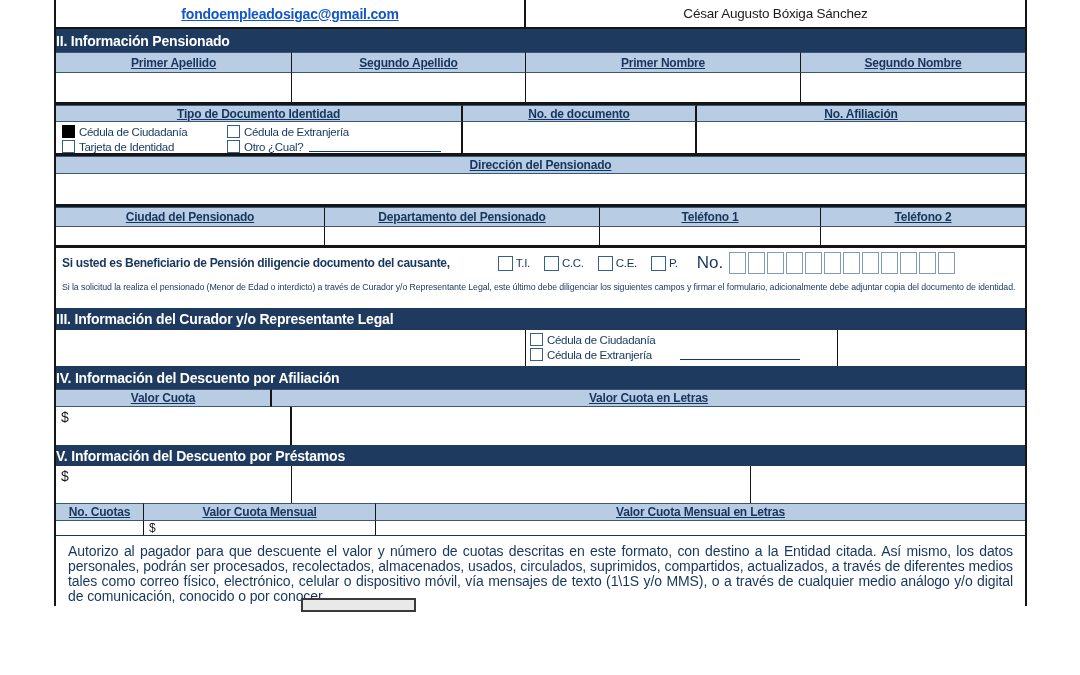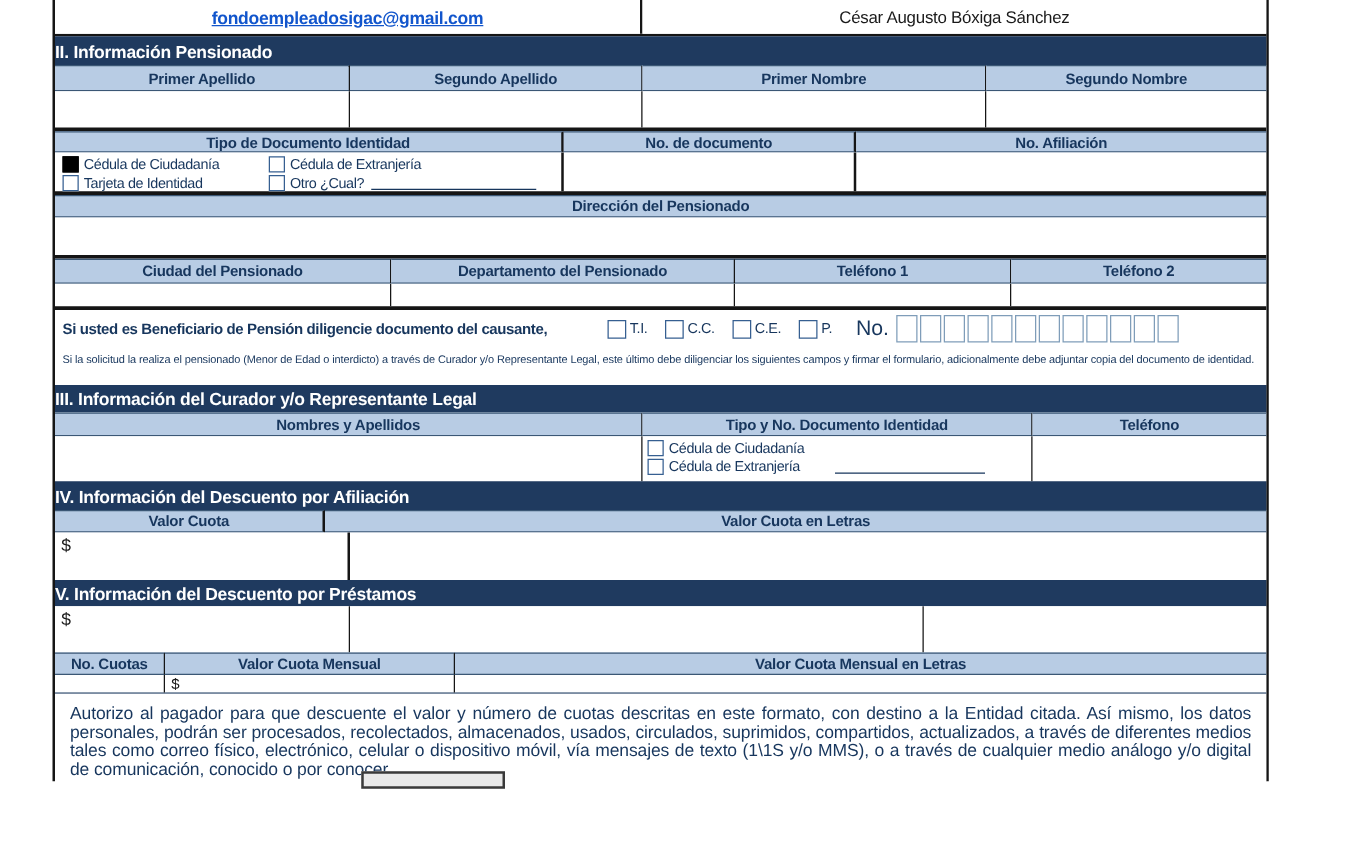--- a/index.html
+++ b/index.html
@@ -1,28 +1,28 @@
 <!DOCTYPE html>
 <html><head>
 <meta charset="utf-8">
 <style>
   html,body{margin:0;padding:0;background:#fff;}
   #canvas{position:relative;width:1080px;height:675px;background:#fff;overflow:hidden;
           font-family:"Liberation Sans",sans-serif;color:#17365D;}
-  #form{position:absolute;left:42px;top:0;width:973px;
+  #form{position:absolute;left:54px;top:0;width:973px;
         border-left:2px solid #151515;border-right:2px solid #151515;box-sizing:border-box;}
   .row{display:flex;box-sizing:border-box;position:relative;}
   .cell{box-sizing:border-box;position:relative;}
   .divr{border-right:1px solid #151515;}
   .divr2{border-right:2px solid #151515;}
   .hdr-bar{background:#1F3A5F;color:#fff;font-weight:bold;font-size:14px;
            display:flex;align-items:center;letter-spacing:-0.2px;}
   .colhdr{background:#B8CCE4;color:#17365D;font-weight:bold;font-size:12px;
           display:flex;align-items:center;justify-content:center;letter-spacing:-0.2px;
-          border-top:1px solid #3b5775;border-bottom:1px solid #3b5775;}
+          border-top:1px solid #3b5775;border-bottom:1px solid #3b5775;text-decoration:underline;}
   .white{background:#fff;}
   .r-top{height:29px;border-bottom:2px solid #151515;}
   .r-h2{height:23px;}
   .r-nameshdr{height:21px;}
   .r-namesbody{height:32px;border-bottom:3px solid #151515;}
   .r-dochdr{height:17px;}
   .r-docbody{height:34px;border-bottom:3px solid #151515;}
   .r-dirhdr{height:18px;}
   .r-dirbody{height:33px;border-bottom:3px solid #151515;}
   .r-ciudadhdr{height:20px;}
@@ -182,25 +182,20 @@
         <span class="dbox"></span>
       </span>
     </div>
 
     <div class="row r-note white">
       <div class="note-text">Si la solicitud la realiza el pensionado (Menor de Edad o interdicto) a través de Curador y/o Representante Legal, este último debe diligenciar los siguientes campos y firmar el formulario, adicionalmente debe adjuntar copia del documento de identidad.</div>
     </div>
 
     <div class="row r-h3 hdr-bar">III. Información del Curador y/o Representante Legal</div>
 
-    <div class="row r-curhdr">
-      <div class="cell colhdr divr" style="width:470px">Nombres y Apellidos</div>
-      <div class="cell colhdr divr" style="width:312px">Tipo y No. Documento Identidad</div>
-      <div class="cell colhdr" style="flex:1">Teléfono</div>
-    </div>
 
     <div class="row r-curbody white">
       <div class="cell divr" style="width:470px"></div>
       <div class="cell divr" style="width:312px;padding:3px 0 0 4px">
         <div class="chk-row">
           <span class="chk"></span>
           <span>Cédula de Ciudadanía</span>
         </div>
         <div class="chk-row" style="margin-top:2px">
           <span class="chk"></span>

